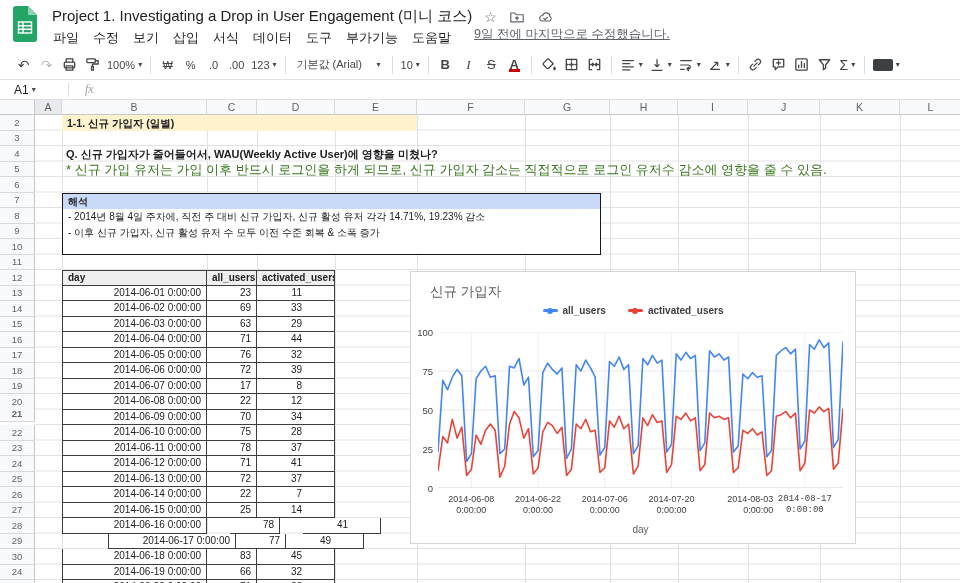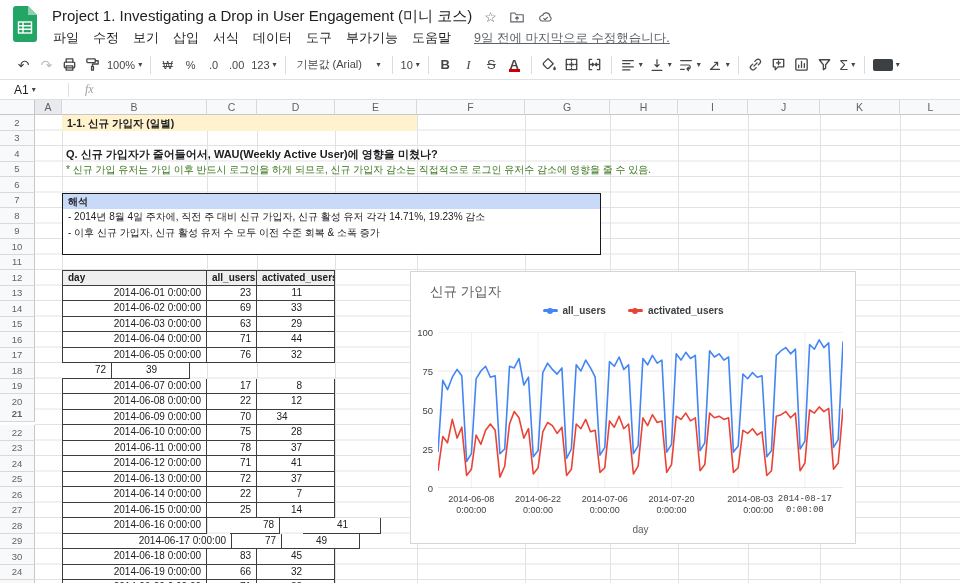--- a/index.html
+++ b/index.html
@@ -7,21 +7,21 @@
   .page{position:relative;width:960px;height:583px;overflow:hidden;background:#fff;
         font-family:"Liberation Sans",sans-serif;color:#202124}
   
   .logo{position:absolute;left:11px;top:5px;width:28px;height:38px}
   .topbar{display:flex;align-items:center;height:26px;padding:7px 0 0 52px}
   .doc-title{font-size:15px;color:#202124;margin-right:12px;white-space:nowrap}
   .star{color:#5f6368;font-size:14px;margin-right:12px;cursor:pointer}
   .ticon{display:flex;margin-right:12px;cursor:pointer}
   .ticon svg{stroke:#5f6368;fill:none;stroke-width:1.3;stroke-linecap:round;stroke-linejoin:round}
   
-  .menubar{display:flex;align-items:center;height:24px;padding-left:46px;font-size:13px}
+  .menubar{display:flex;height:24px;padding-left:46px;font-size:13px}
   .menu-items{display:flex;align-items:center}
   .menu-item{padding:2px 7px;border-radius:3px;cursor:pointer;white-space:nowrap}
   .last-edit{margin-left:16px;font-size:12.5px;color:#5f6368;text-decoration:underline;cursor:pointer;white-space:nowrap}
   
   .toolbar{display:flex;align-items:center;height:30px;border-bottom:1px solid #e0e0e0;
            padding-left:12px;color:#444746;font-size:12px}
   .tbtn{min-width:23px;height:24px;display:flex;align-items:center;justify-content:center;
         border-radius:3px;padding:0 3px;cursor:pointer;position:relative;white-space:nowrap}
   .tbtn svg{stroke:#444746;fill:none;stroke-width:1.4;stroke-linecap:round;stroke-linejoin:round}
   .glyph{font-size:14px;line-height:1}
@@ -55,21 +55,21 @@
            color:#5f6368;display:flex;align-items:center;justify-content:center;z-index:5;cursor:pointer}
   .vline{position:absolute;top:15px;bottom:0;width:1px;background:#e2e2e2;z-index:0}
   .hgrid{position:absolute;left:35px;right:0;top:15px;height:480px;z-index:0;
          background:linear-gradient(to bottom,transparent 14.5px,#e2e2e2 14.5px);
          background-size:100% 15.5px}
   
   .band{position:absolute;left:62px;top:15px;width:355px;height:16px;background:#fff2cc;
         font-size:10.5px;font-weight:bold;line-height:16px;padding-left:5px;z-index:1}
   .qtext{position:absolute;left:66px;top:46px;height:16px;line-height:16px;font-size:11px;
          font-weight:bold;z-index:1;white-space:nowrap}
-  .note{position:absolute;left:66px;top:62.5px;height:14px;line-height:14px;font-size:10px;
+  .note{position:absolute;left:66px;top:62.5px;height:14px;line-height:14px;font-size:13px;
         color:#38761d;z-index:1;white-space:nowrap}
   .abox{position:absolute;left:62px;top:92.5px;width:539px;height:62px;border:1px solid #1a1a1a;
         background:#fff;z-index:1}
   .abox-h{height:15.5px;background:#c9daf8;font-weight:bold;font-size:10px;line-height:15.5px;padding-left:5px}
   .abox-line{height:15.5px;font-size:10px;line-height:15.5px;padding-left:5px;white-space:nowrap}
   .dtable{position:absolute;left:62px;top:170px;z-index:1}
   .trow{position:absolute;display:flex;height:15.5px}
   .tcell{height:15.5px;border-right:1px solid #3d3d3d;border-bottom:1px solid #3d3d3d;
          background:#fff;font-size:10px;line-height:14.5px;padding:0 5px;text-align:right;
          overflow:hidden;white-space:nowrap;cursor:cell}
@@ -342,37 +342,38 @@
           <div class="tcell c0" style="width: 145px;">2014-06-04 0:00:00</div>
           <div class="tcell c1" style="width: 50px;">71</div>
           <div class="tcell c2" style="width: 78px;">44</div>
         </div>
         <div class="trow" style="top: 77.5px;">
           <div class="tcell c0" style="width: 145px;">2014-06-05 0:00:00</div>
           <div class="tcell c1" style="width: 50px;">76</div>
           <div class="tcell c2" style="width: 78px;">32</div>
         </div>
         <div class="trow" style="top: 93px;">
+          <div class="tcell c0" style="width: 145px;">2014-06-06 0:00:00</div>
           <div class="tcell c1" style="width: 50px;">72</div>
           <div class="tcell c2" style="width: 78px;">39</div>
         </div>
         <div class="trow" style="top: 108.5px;">
           <div class="tcell c0" style="width: 145px;">2014-06-07 0:00:00</div>
           <div class="tcell c1" style="width: 50px;">17</div>
           <div class="tcell c2" style="width: 78px;">8</div>
         </div>
         <div class="trow" style="top: 124px;">
           <div class="tcell c0" style="width: 145px;">2014-06-08 0:00:00</div>
           <div class="tcell c1" style="width: 50px;">22</div>
           <div class="tcell c2" style="width: 78px;">12</div>
         </div>
         <div class="trow" style="top: 139.5px;">
           <div class="tcell c0" style="width: 145px;">2014-06-09 0:00:00</div>
           <div class="tcell c1" style="width: 50px;">70</div>
-          <div class="tcell c2" style="width: 78px; text-align: center;">34</div>
+          <div class="tcell c2" style="width: 78px;">34</div>
         </div>
         <div class="trow" style="top: 155px;">
           <div class="tcell c0" style="width: 145px;">2014-06-10 0:00:00</div>
           <div class="tcell c1" style="width: 50px;">75</div>
           <div class="tcell c2" style="width: 78px;">28</div>
         </div>
         <div class="trow" style="top: 170.5px;">
           <div class="tcell c0" style="width: 145px;">2014-06-11 0:00:00</div>
           <div class="tcell c1" style="width: 50px;">78</div>
           <div class="tcell c2" style="width: 78px;">37</div>
@@ -396,21 +397,21 @@
           <div class="tcell c0" style="width: 145px;">2014-06-15 0:00:00</div>
           <div class="tcell c1" style="width: 50px;">25</div>
           <div class="tcell c2" style="width: 78px;">14</div>
         </div>
         <div class="trow" style="top: 248px; gap: 23px;">
           <div class="tcell c0" style="width: 145px;">2014-06-16 0:00:00</div>
           <div class="tcell c1" style="width: 50px;">78</div>
           <div class="tcell c2" style="width: 78px;">41</div>
         </div>
         <div class="trow" style="top: 263.5px;">
-          <div class="tcell c0" style="width: 170px;">2014-06-17 0:00:00</div>
+          <div class="tcell c0" style="width: 128px; margin-left: 46px;">2014-06-17 0:00:00</div>
           <div class="tcell c1" style="width: 50px;">77</div>
           <div class="tcell c2" style="width: 78px;">49</div>
         </div>
         <div class="trow" style="top: 279px;">
           <div class="tcell c0" style="width: 145px;">2014-06-18 0:00:00</div>
           <div class="tcell c1" style="width: 50px;">83</div>
           <div class="tcell c2" style="width: 78px;">45</div>
         </div>
         <div class="trow" style="top: 294.5px;">
           <div class="tcell c0" style="width: 145px;">2014-06-19 0:00:00</div>

